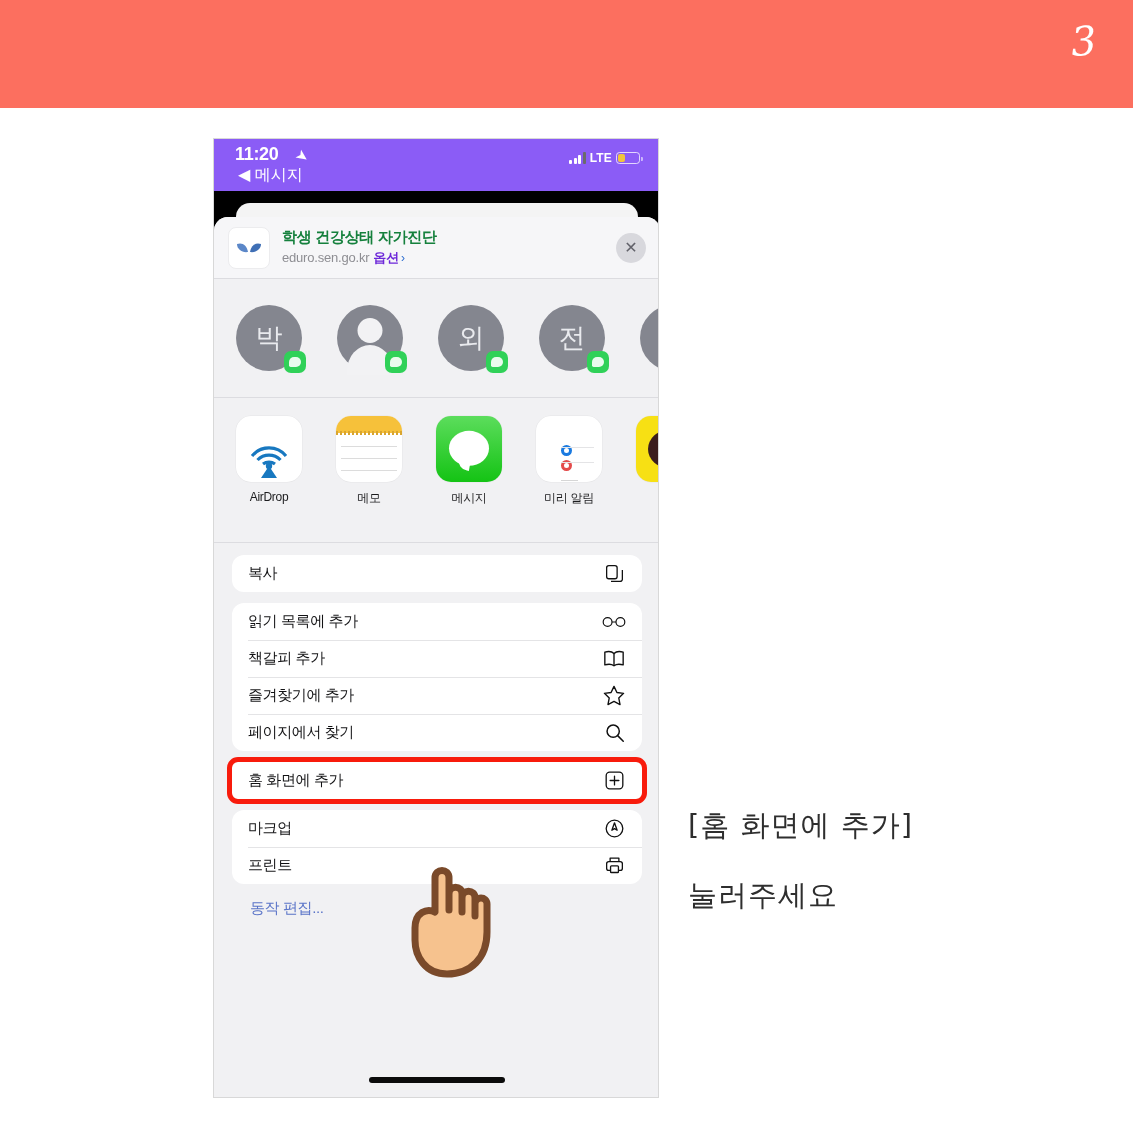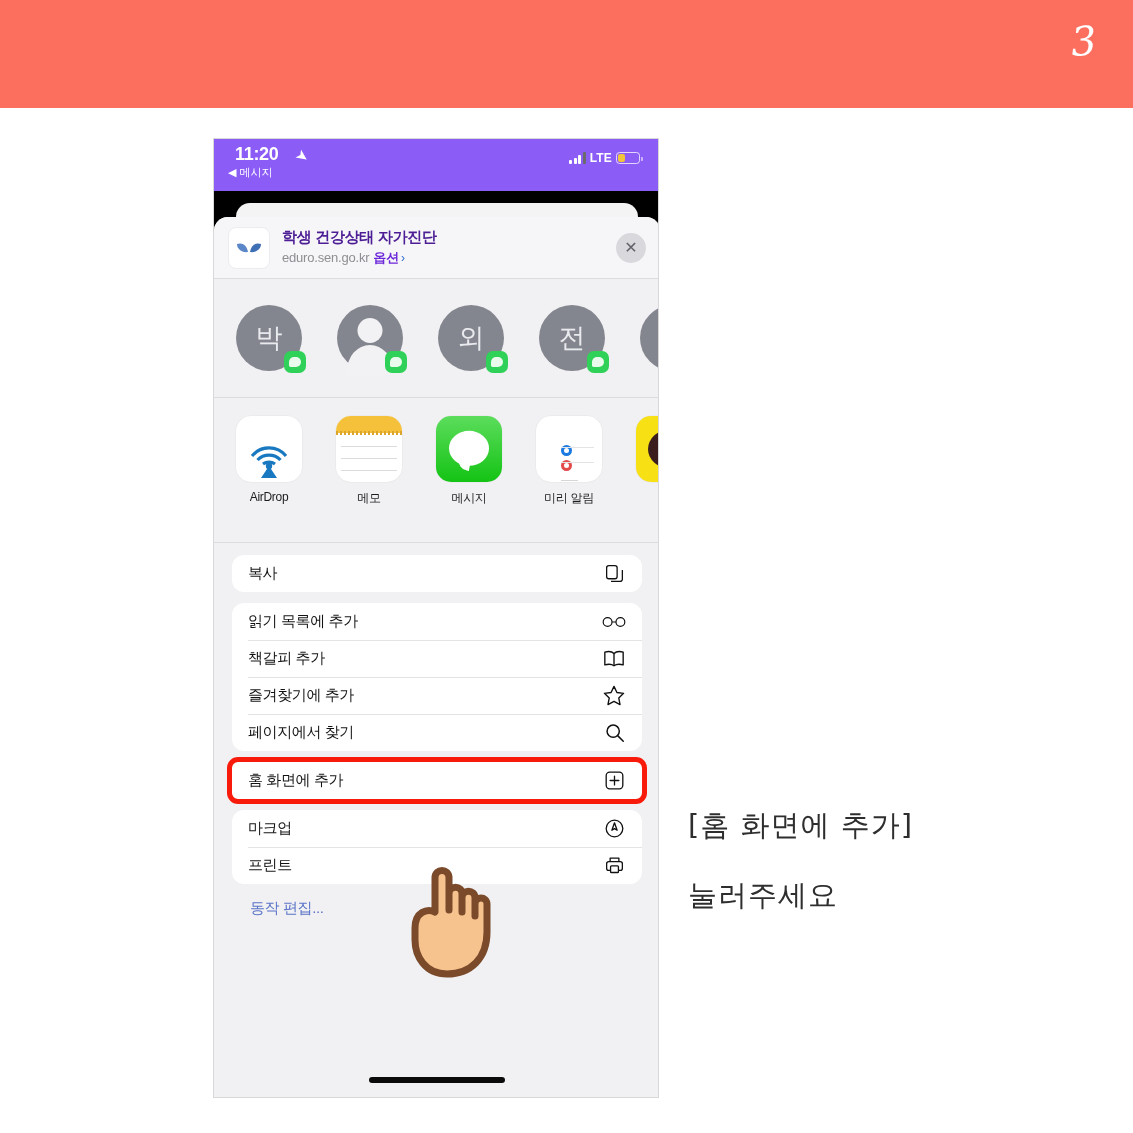--- a/index.html
+++ b/index.html
@@ -64,22 +64,22 @@
     letter-spacing: -0.3px;
   }
   .loc-arrow {
     position: absolute;
     left: 82px; top: 8px;
     font-size: 15px;
     transform: rotate(35deg);
   }
   .status-back {
     position: absolute;
-    left: 14px; top: 26px;
-    font-size: 11px;
+    left: 24px; top: 26px;
+    font-size: 16px;
     color: #ffffff;
     white-space: nowrap;
   }
   .status-right {
     position: absolute;
     right: 18px; top: 12px;
     display: flex;
     align-items: center;
     gap: 4px;
   }
@@ -145,21 +145,21 @@
     width: 42px; height: 42px;
     background: #ffffff;
     border-radius: 8px;
     border: 1px solid #ececee;
     box-sizing: border-box;
     display:flex; align-items:center; justify-content:center;
     flex: 0 0 auto;
   }
   .sheet-titles { margin-left: 12px; flex: 1 1 auto; min-width: 0; }
   .sheet-title {
-    font-size: 15px; font-weight: bold; color: #4c1d95;
+    font-size: 15px; font-weight: bold; color: #15803d;
     letter-spacing: -0.3px; white-space: nowrap;
   }
   .sheet-sub {
     margin-top: 2px;
     font-size: 13px; color: #8e8e93; white-space: nowrap;
     letter-spacing: -0.2px;
   }
   .sheet-sub .opt { color:#6d28d9; font-weight:600; margin-left:4px; }
   .sheet-sub .chev { color:#2f6fd0; margin-left:2px; font-size:12px; }
   .close-btn {

